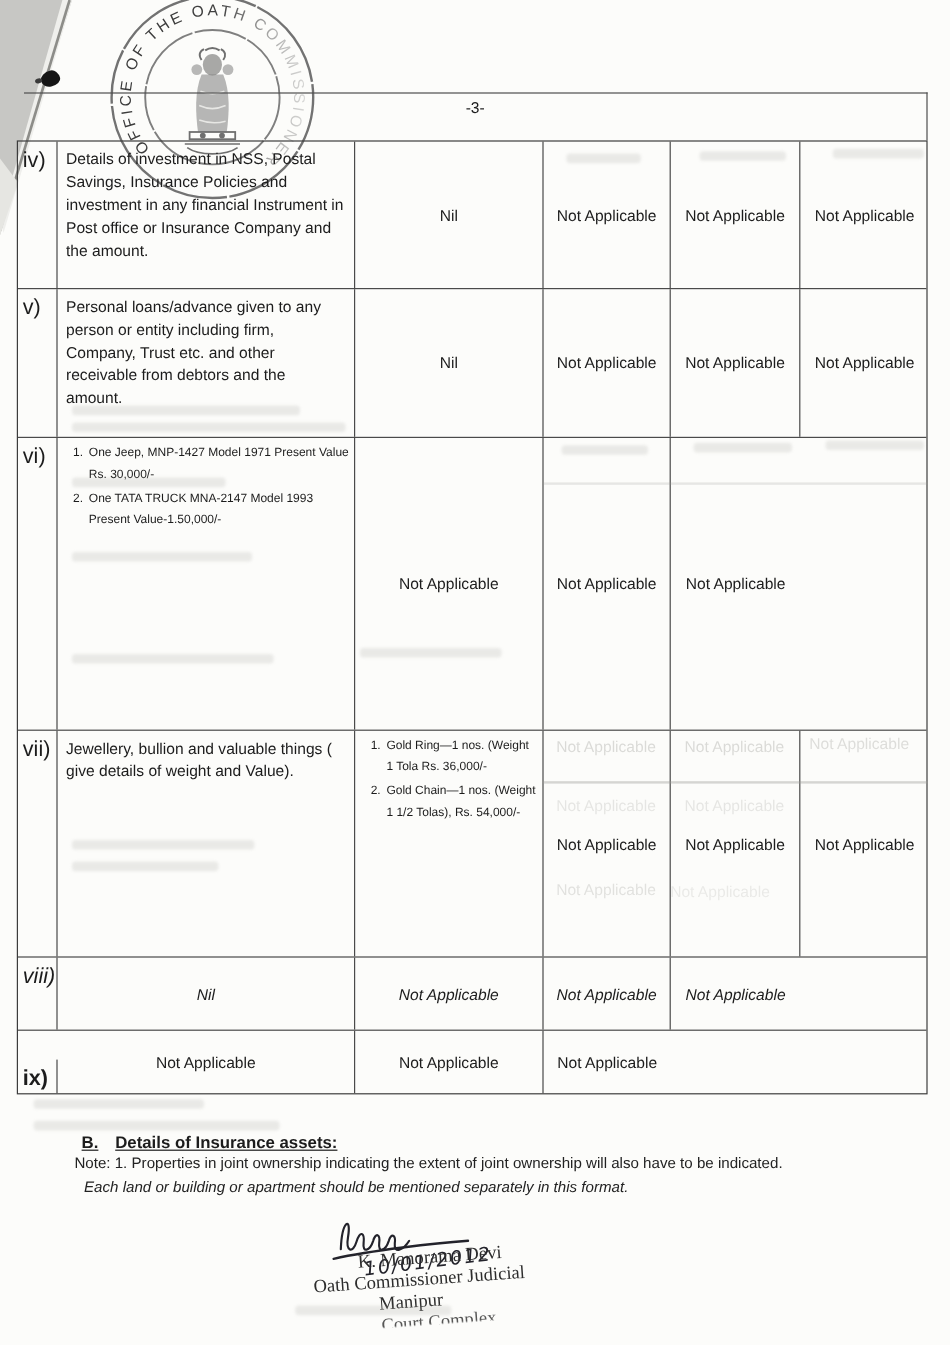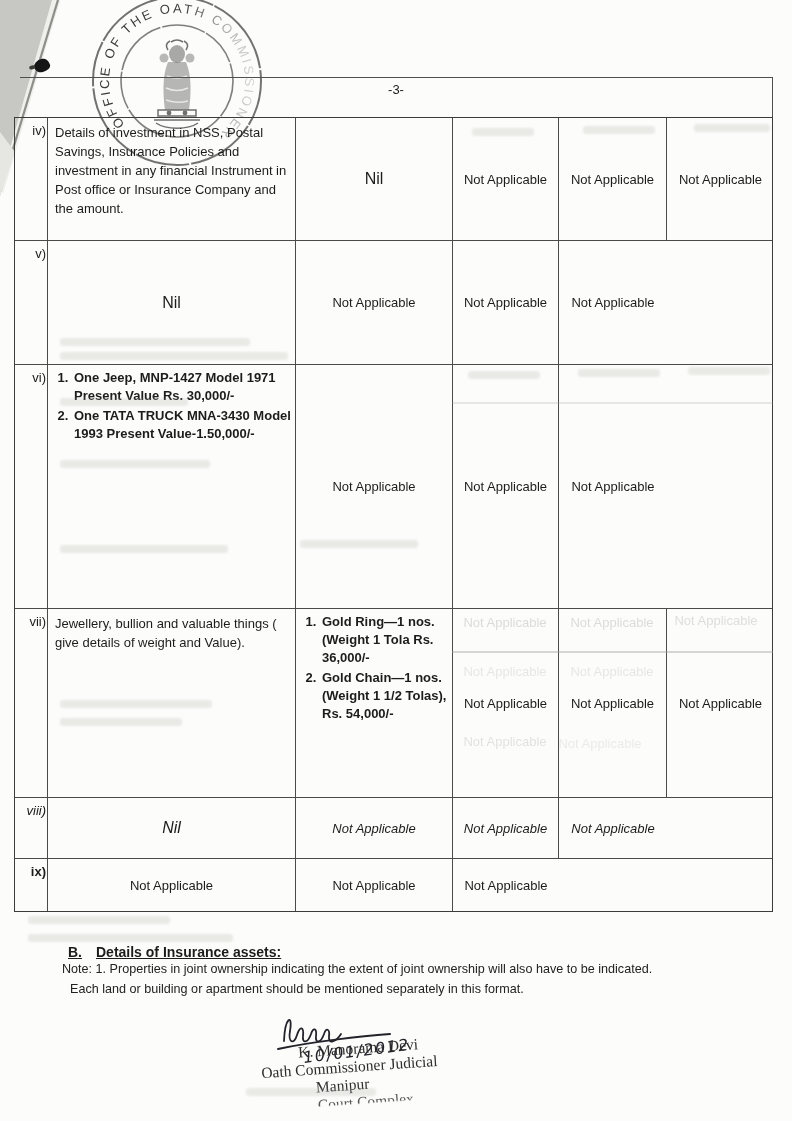--- a/index.html
+++ b/index.html
@@ -12,37 +12,37 @@
         text-align:center;font-size:13px;padding-top:4px;}
 
   
   .table{position:absolute;left:14px;top:117px;width:759px;box-sizing:border-box;
          border:1.6px solid #3c3c3c;background:transparent;}
   .trow{display:grid;grid-template-columns:33px 248px 157px 106px 108px 107px;
         border-bottom:1.4px solid #4a4a4a;box-sizing:border-box;}
   .trow:last-child{border-bottom:none;}
   .cell{border-right:1.4px solid #4a4a4a;box-sizing:border-box;position:relative;overflow:hidden;}
   .cell:last-child{border-right:none;}
-  .lbl{padding:5px 1px 0 4px;font-size:13px;text-align:right;}
+  .lbl{padding:5px 1px 0 4px;font-size:18px;}
   .desc{padding:5px 8px 4px 7px;font-size:13px;line-height:19px;}
-  .val-center{display:flex;align-items:center;justify-content:center;font-size:16px;}
+  .val-center{display:flex;align-items:center;justify-content:center;font-size:13px;}
   .val-top{display:flex;justify-content:center;padding-top:5px;font-size:13px;box-sizing:border-box;}
-  .val-list{padding:4px 4px 3px 0;font-size:13px;font-weight:bold;}
+  .val-list{padding:4px 4px 3px 0;font-size:10px;}
   .val-list ol{margin:0;padding-left:24px;line-height:18px;}
   .val-list li{padding-left:2px;margin-bottom:2px;}
   .na{display:flex;align-items:center;justify-content:center;font-size:13px;text-align:center;}
-  .bold{font-weight:bold;}
+  .bold{font-weight:bold;margin-top:24px;}
 
   
   .sec-heading{position:absolute;left:68px;top:944px;font-size:14px;font-weight:bold;white-space:nowrap;}
   .sec-heading .b{text-decoration:underline;margin-right:14px;}
   .sec-heading .h{text-decoration:underline;}
   .note{position:absolute;font-size:12.6px;color:#222;white-space:nowrap;}
   .n1{left:62px;top:962px;}
-  .n2{left:70px;top:982px;}
+  .n2{left:70px;top:982px;font-style:italic;}
 
   
   .comm-stamp{position:absolute;left:218px;top:1040px;width:264px;text-align:center;
               transform:rotate(-4deg);font-family:"Liberation Serif",serif;color:#2d2d2d;
               font-size:15.5px;line-height:18px;}
   .comm-stamp .sname{transform:translateX(10px);}
   .comm-stamp .sregion{transform:translateX(-8px);}
   .comm-stamp .slocation{transform:translateX(14px);opacity:.8;
        -webkit-mask-image:linear-gradient(to bottom,#000 52%,transparent 62%);
        mask-image:linear-gradient(to bottom,#000 52%,transparent 62%);}
@@ -120,39 +120,40 @@
         </div>
         <div class="cell na">
           <span>Not Applicable</span>
         </div>
         <div class="cell na">
           <span>Not Applicable</span>
         </div>
       </div>
       <div class="trow" style="height: 124px;">
         <div class="cell lbl">v)</div>
+        <div class="cell desc">Personal loans/advance given to any person or entity including firm, Company, Trust etc. and other receivable from debtors and the amount.</div>
         <div class="cell val-center">
           <span>Nil</span>
         </div>
         <div class="cell na">
           <span>Not Applicable</span>
         </div>
         <div class="cell na">
           <span>Not Applicable</span>
         </div>
         <div class="cell na">
           <span>Not Applicable</span>
         </div>
       </div>
       <div class="trow" style="height: 244px;">
         <div class="cell lbl">vi)</div>
         <div class="cell val-list">
           <ol>
             <li>One Jeep, MNP-1427 Model 1971 Present Value Rs. 30,000/-</li>
-            <li>One TATA TRUCK MNA-3430 Model 1993 Present Value-1.50,000/-</li>
+            <li>One TATA TRUCK MNA-2147 Model 1993 Present Value-1.50,000/-</li>
           </ol>
         </div>
         <div class="cell na">
           <span>Not Applicable</span>
         </div>
         <div class="cell na">
           <span>Not Applicable</span>
         </div>
         <div class="cell na">
           <span>Not Applicable</span>

